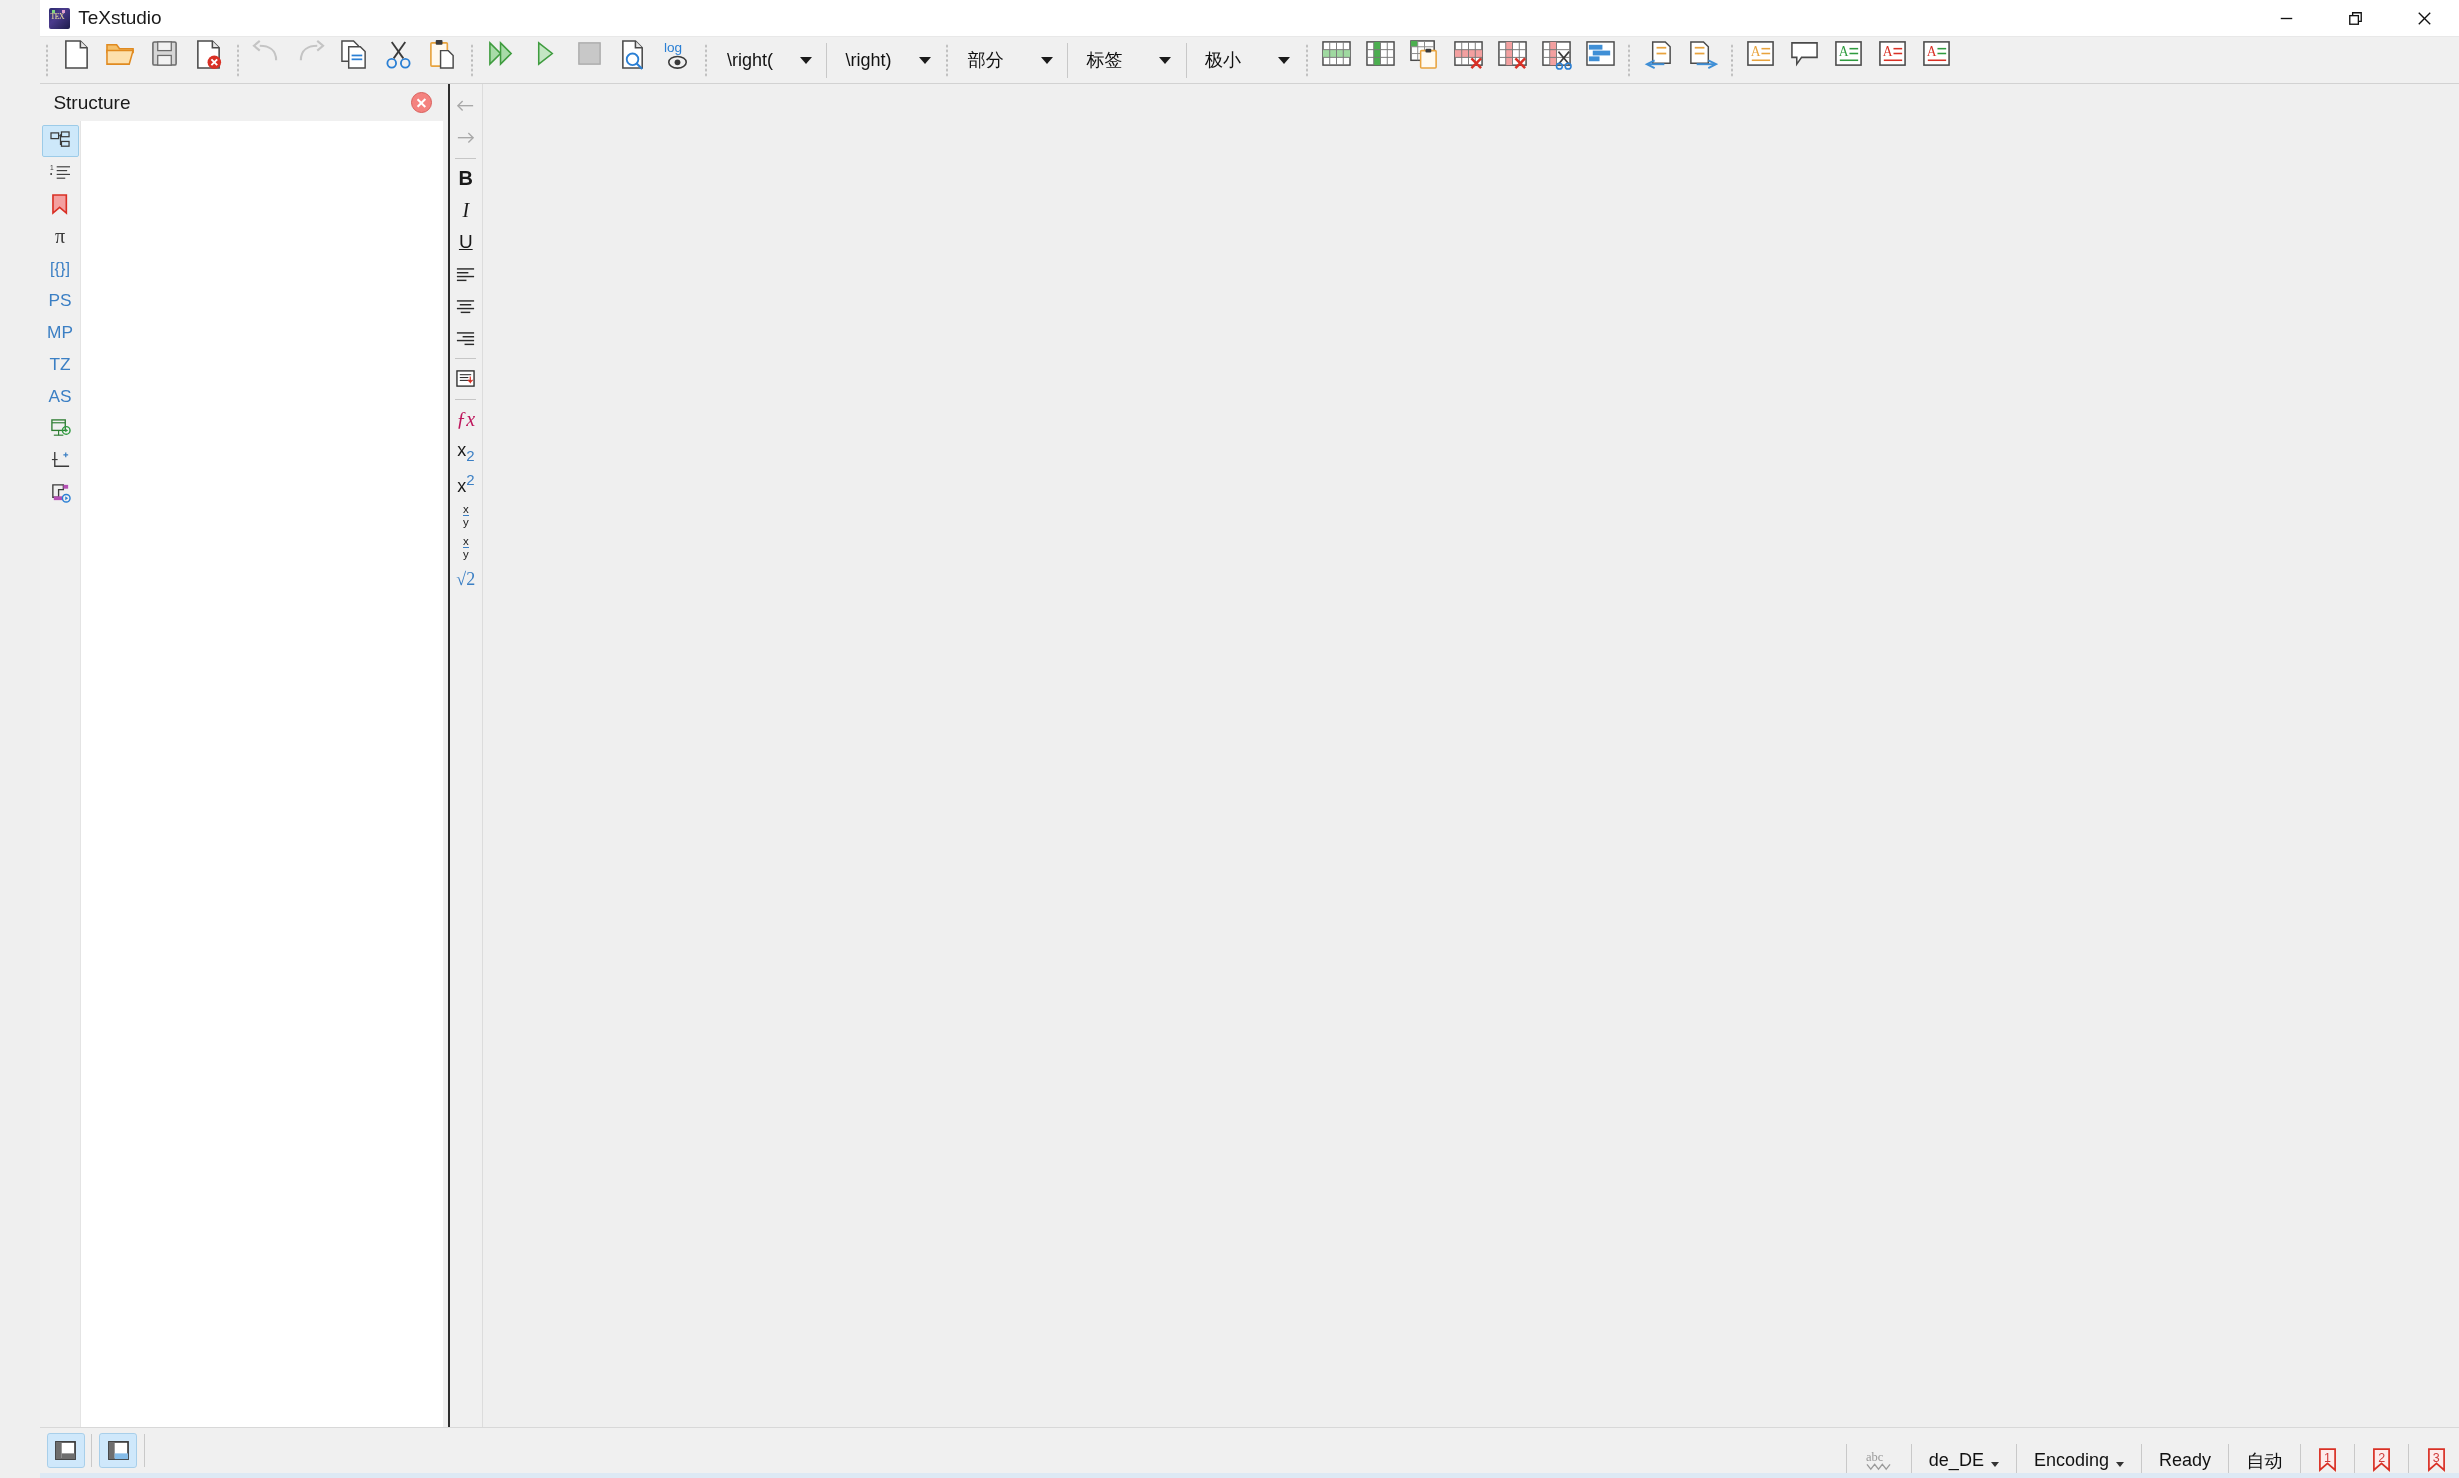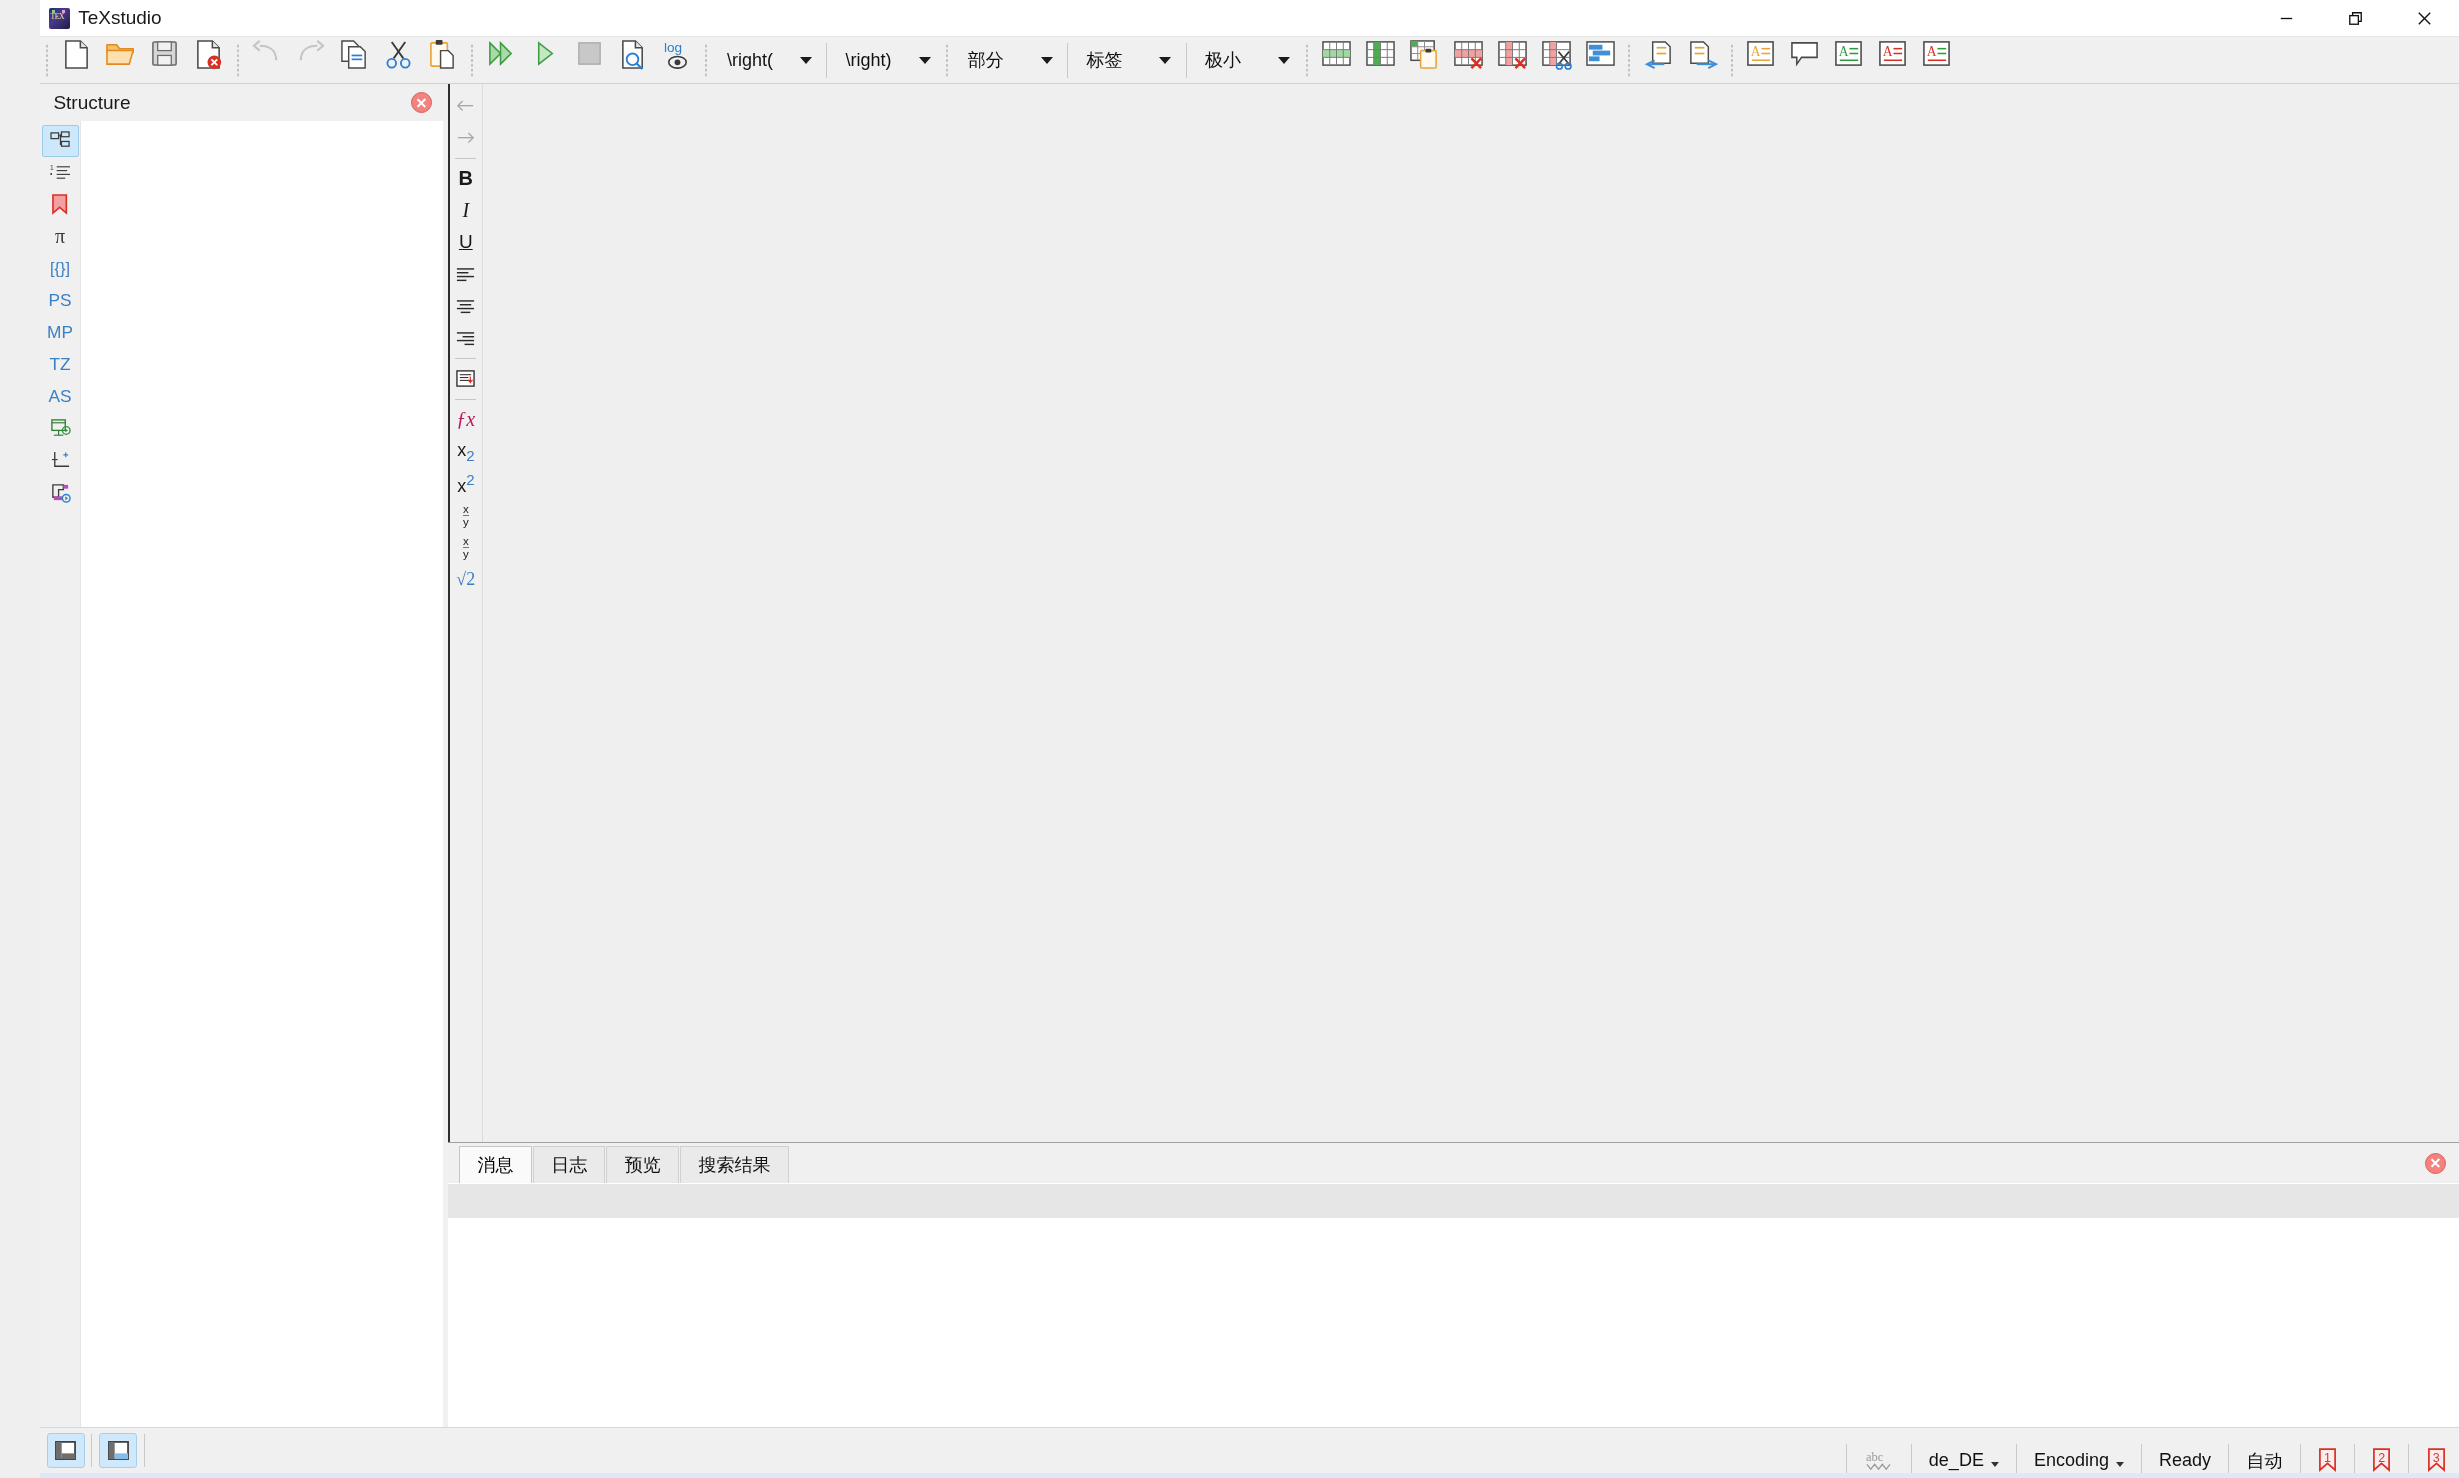--- a/index.html
+++ b/index.html
@@ -685,33 +685,20 @@
             <span style="display:inline-block;text-align:center;font-size:11.5px;line-height:1.05;color:#1a1a1a;">x<br><span style="border-top:1.4px solid #3b7fc4;display:block;">y</span></span>
           </div>
           <div class="fmt-btn">
             <span style="color:#3b7fc4;font-family:'Liberation Serif',serif;font-size:18px;">√2</span>
           </div>
         </div>
 
         <div class="editor-area"></div>
       </div>
 
-      <div class="outpanel">
-        <div class="out-tabrow">
-          <div class="out-tab active">消息</div>
-          <div class="out-tab">日志</div>
-          <div class="out-tab">预览</div>
-          <div class="out-tab">搜索结果</div>
-          <div class="out-close cc-wrap">
-            <div class="close-circle"></div>
-          </div>
-        </div>
-        <div class="out-strip"></div>
-        <div class="out-content"></div>
-      </div>
     </div>
   </div>
 
   <div class="statusbar">
     <div class="sb-left">
       <div class="sb-toggle">
         <svg width="23" height="21" viewBox="0 0 24 22">
           <rect x="2" y="2" width="20" height="18" fill="#fff" stroke="#3a3a3a" stroke-width="1.8"></rect>
           <rect x="2" y="2" width="6" height="18" fill="#6e6e6e"></rect>
           <rect x="8" y="14" width="14" height="6" fill="#6e6e6e"></rect>

